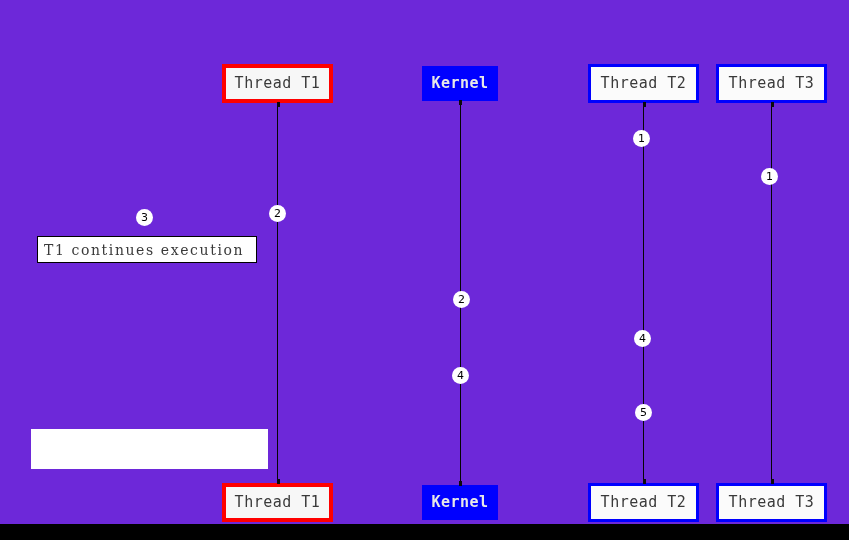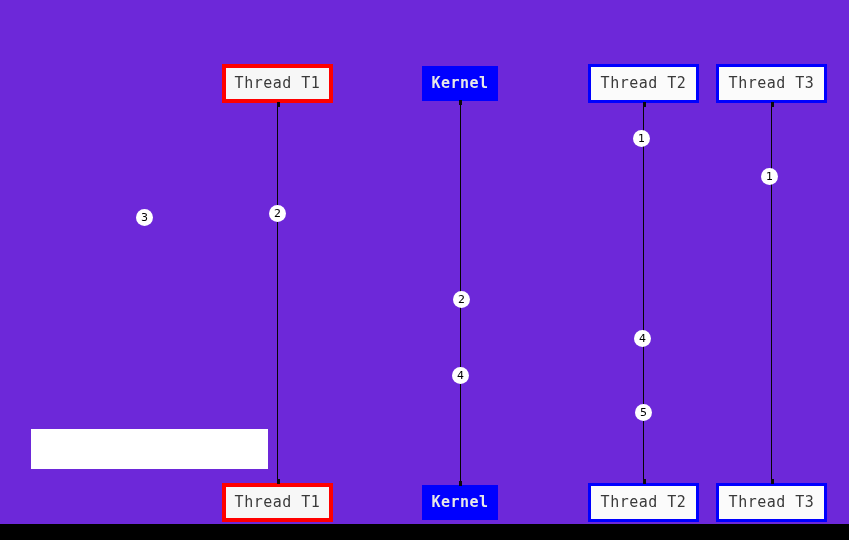--- a/index.html
+++ b/index.html
@@ -139,14 +139,15 @@
     </div>
     <div class="stub" style="left: 770.5px; top: 479px;"></div>
     <div class="step" style="left: 633px; top: 130px;">1</div>
     <div class="step" style="left: 761px; top: 168px;">1</div>
     <div class="step" style="left: 136px; top: 209px;">3</div>
     <div class="step" style="left: 269px; top: 205px;">2</div>
     <div class="step" style="left: 453px; top: 291px;">2</div>
     <div class="step" style="left: 634px; top: 330px;">4</div>
     <div class="step" style="left: 452px; top: 367px;">4</div>
     <div class="step" style="left: 635px; top: 404px;">5</div>
+    <div class="note" style="left: 37px; top: 236px; width: 220px; height: 27px;">T1 continues execution</div>
     <div class="blank-note" style="left: 31px; top: 429px; width: 237px; height: 40px;"></div>
   </div>
 
 </body></html>

